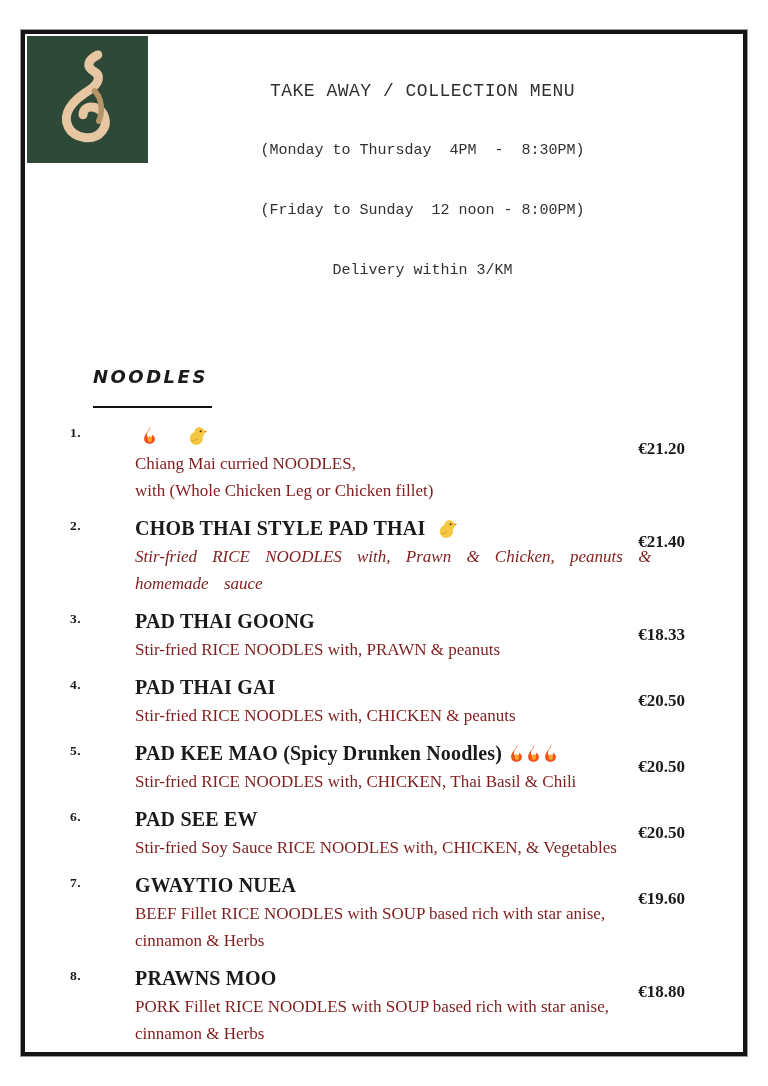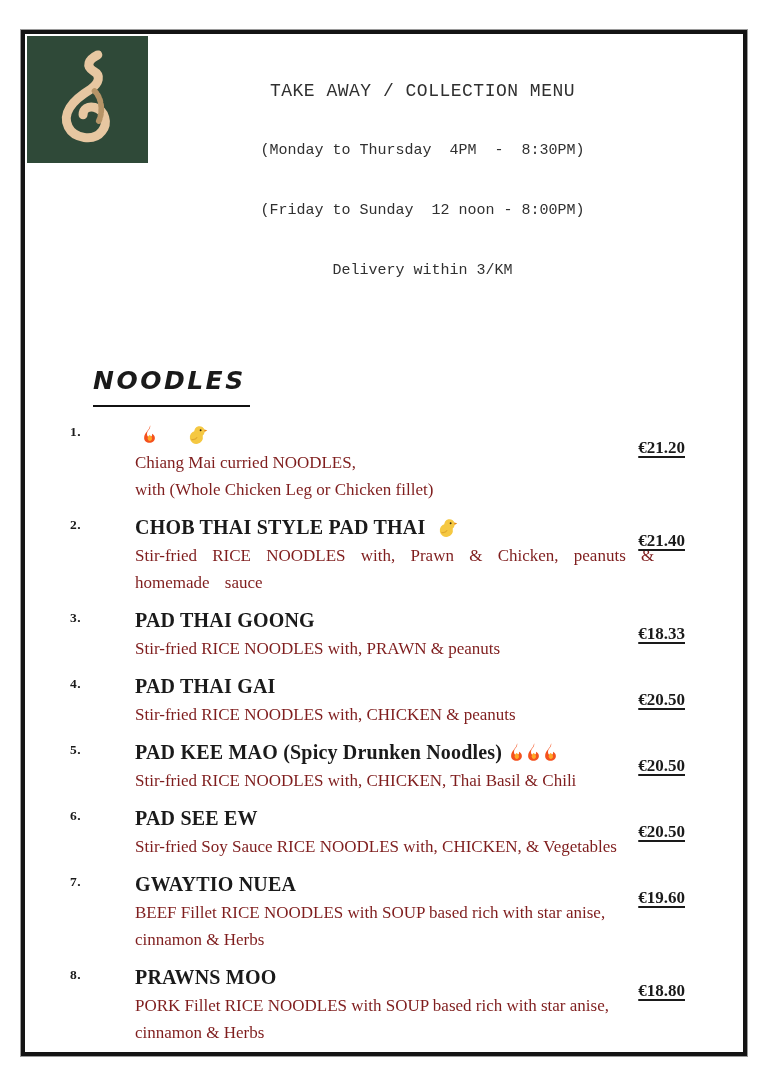--- a/index.html
+++ b/index.html
@@ -12,35 +12,35 @@
   
   .header-row{display:flex;align-items:flex-start;}
   .logo{width:121px;height:127px;margin:2px 0 0 2px;display:flex;align-items:center;justify-content:center;flex:0 0 auto;}
   .header-text{flex:1;text-align:center;padding:9px 46px 0 0;font-family:"Liberation Mono",monospace;color:#303030;white-space:pre;}
   .header-text .h-line{font-size:15px;line-height:24px;}
   .header-text .h-line.title{font-size:18px;letter-spacing:.5px;}
   
   .section-wrap{margin:47px 0 12px 68px;}
   .section-title{
     display:inline-block;font-family:"DejaVu Sans",sans-serif;
-    font-style:italic;font-weight:700;font-size:25px;letter-spacing:2.5px;
-    border-bottom:2.5px solid #111;padding:0 4px 10px 0;
+    font-style:italic;font-weight:700;font-size:18px;letter-spacing:2.5px;
+    border-bottom:2.5px solid #111;padding:0 4px 19px 0;
   }
   
   .menu{margin:0 58px 0 45px;}
   .item{position:relative;padding-left:65px;margin-bottom:9px;}
   .num{position:absolute;left:0;top:5px;font-weight:700;font-size:13.5px;letter-spacing:.5px;}
   .name-row{display:flex;align-items:center;line-height:30px;min-height:30px;}
   .name{font-weight:700;font-size:20px;letter-spacing:.2px;white-space:nowrap;}
   .desc{font-size:17px;line-height:27px;white-space:pre-line;max-width:552px;color:#7f1d1d;}
   .price{
     position:absolute;right:0;top:19px;font-weight:700;font-size:17px;
-    text-decoration:underline;text-underline-offset:3px;text-decoration-thickness:1.5px;margin-left:33px;
+    text-underline-offset:3px;text-decoration-thickness:1.5px;margin-left:33px;
   }
-  .item:nth-child(2) .desc{word-spacing:11px;}
+  .item:nth-child(2) .desc{word-spacing:11px;font-style:italic;}
   .flame-icon{width:15px;height:20px;margin-left:7px;flex:0 0 auto;}
   .flame-icon + .flame-icon{margin-left:2px;}
   .chick-icon{width:21px;height:21px;margin-left:12px;flex:0 0 auto;transform:rotate(-12deg);}
   .item:nth-child(1) .chick-icon{margin-left:30px;}
 </style>
 </head>
 <body>
 
 <div class="sheet">
 

